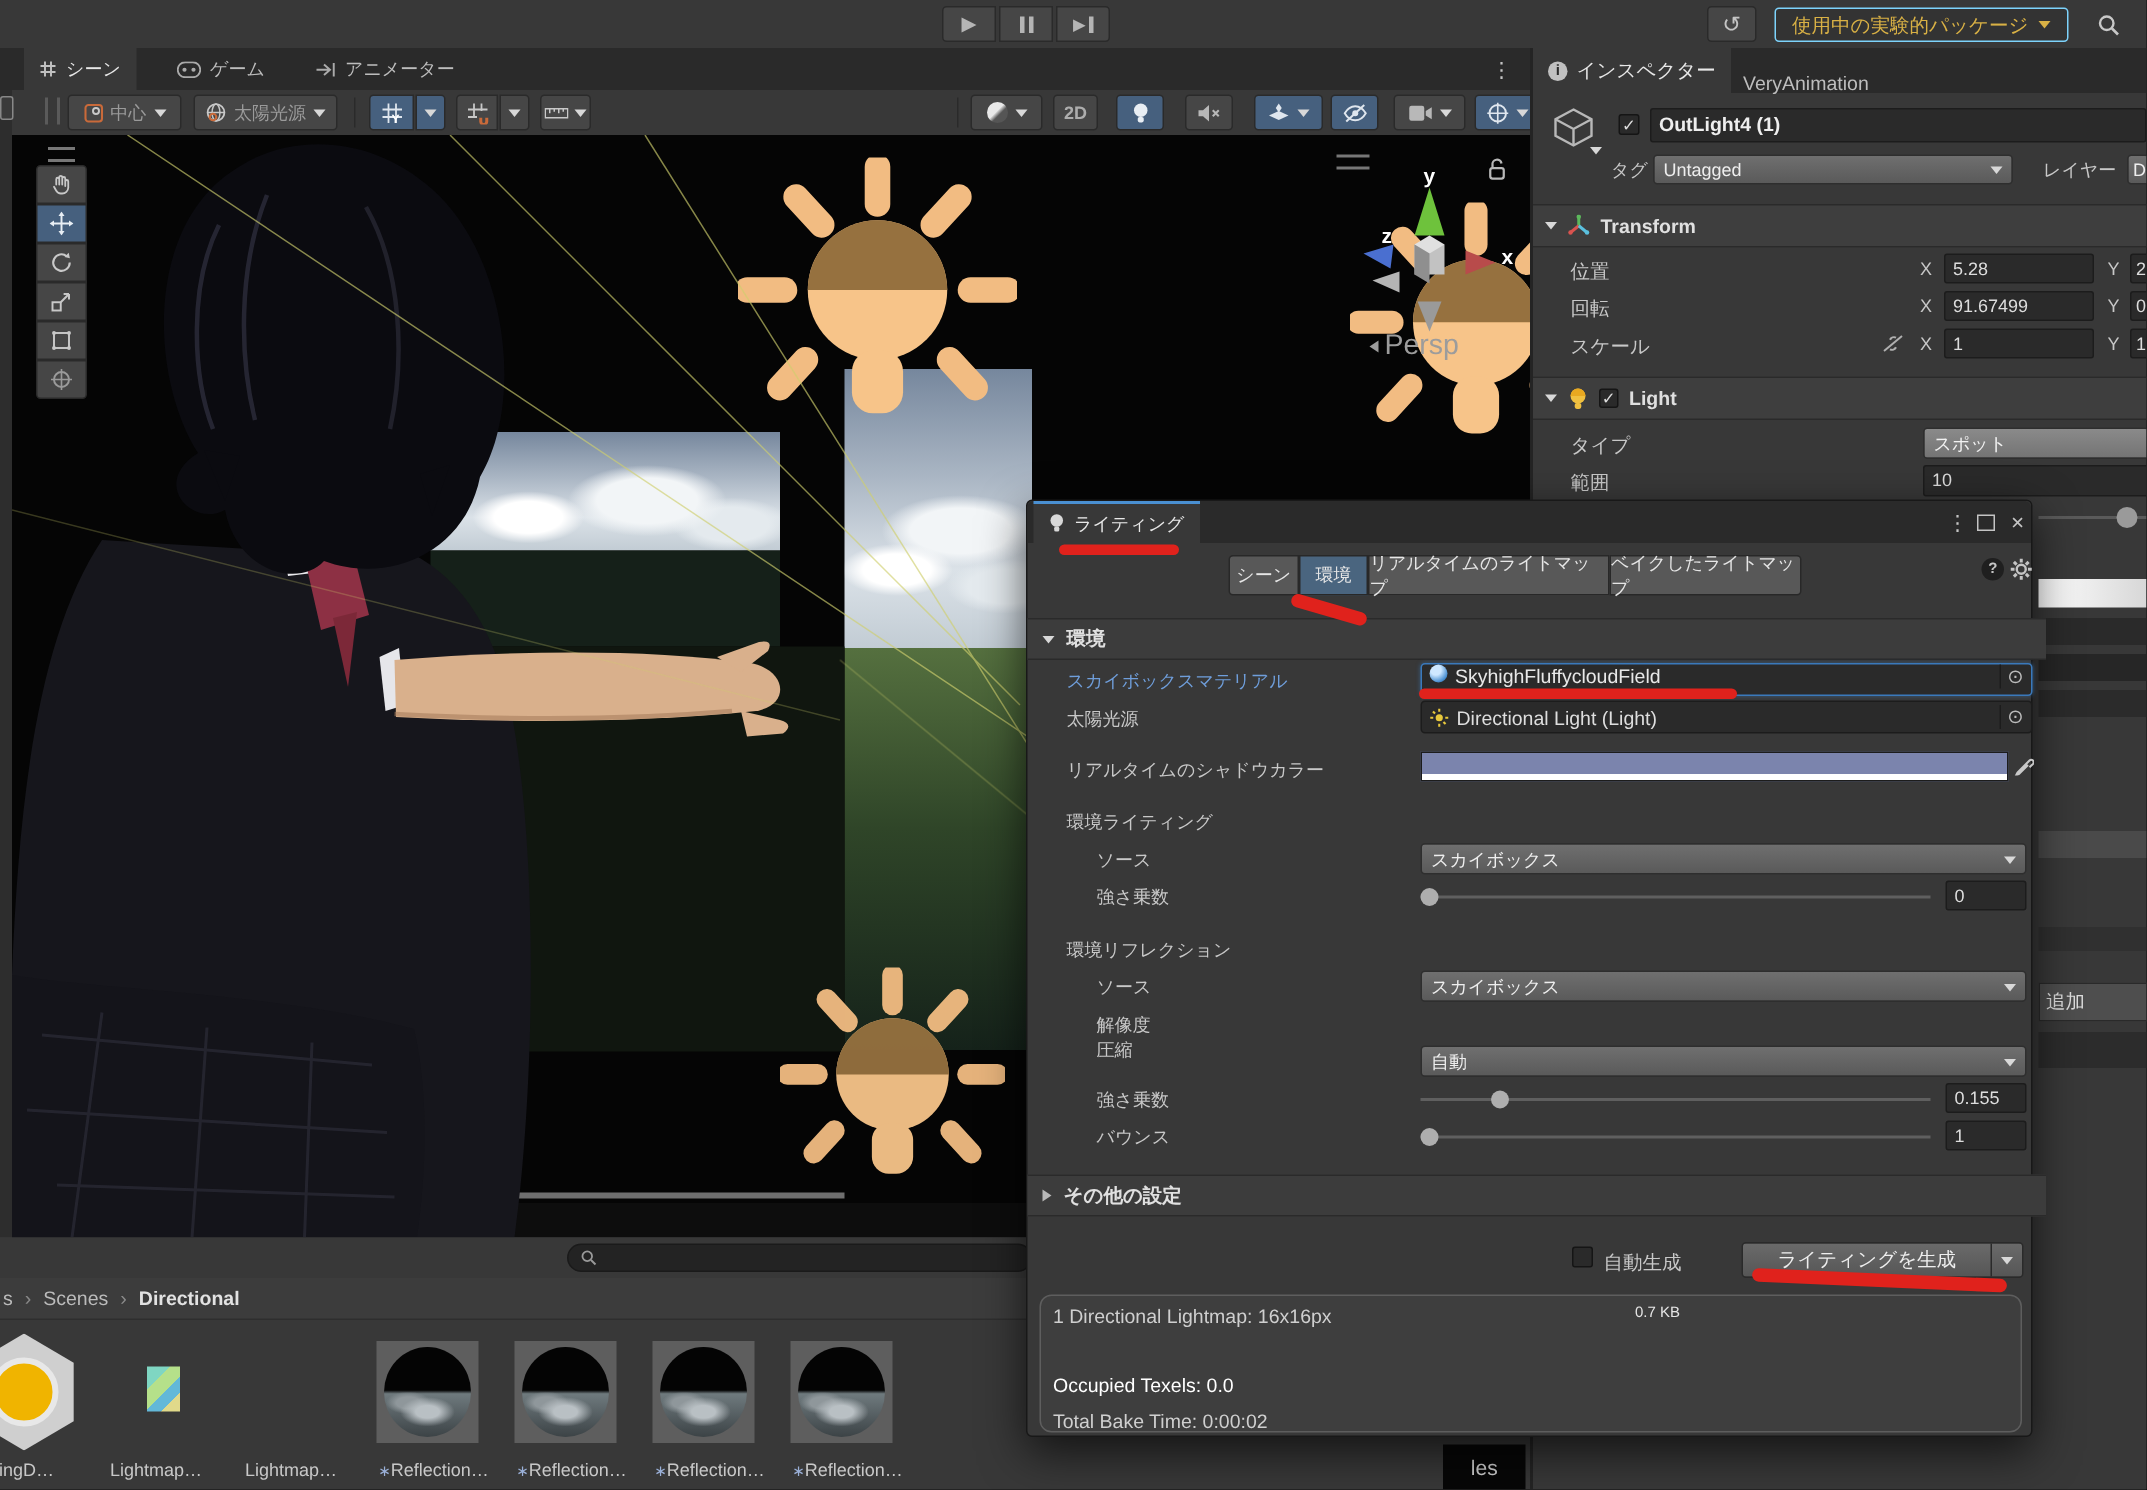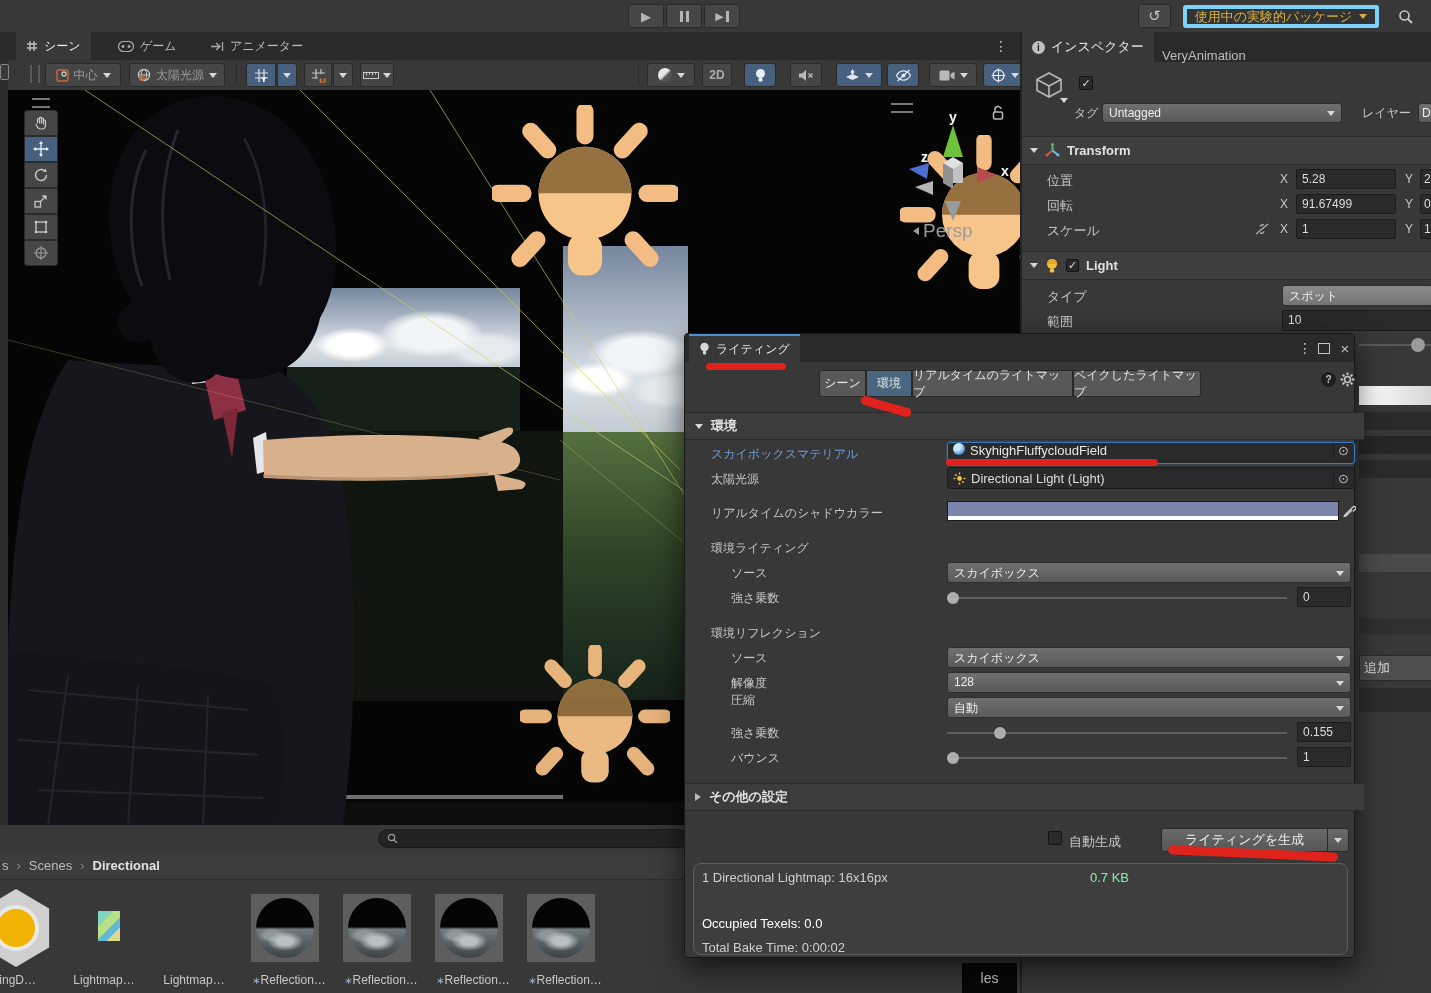--- a/index.html
+++ b/index.html
@@ -58,21 +58,21 @@
           <i style="width:3px;height:11px;background:#b5b5b5;"></i>
           <i style="width:3px;height:11px;background:#b5b5b5;"></i>
         </span>
     </div>
     <div class="btn abs" style="left:704px;top:4px;width:36px;height:24px;border-radius:0 3px 3px 0;">
       <span style="display:flex;align-items:center;gap:2px;color:#b5b5b5;font-size:11px;">▶<i style="width:3px;height:11px;background:#b5b5b5;"></i></span>
     </div>
     <div class="btn abs" style="left:1138px;top:4px;width:33px;height:24px;">
       <span style="font-size:15px;color:#c4c4c4;">↺</span>
     </div>
-    <div class="abs" style="left:1183px;top:5px;width:196px;height:23px;border:4px solid #7dd3fc;border-radius:3px;display:flex;align-items:center;justify-content:center;gap:7px;color:#d9b145;font-size:13px;box-sizing:border-box;background:#333;">
+    <div class="abs" style="left:1183px;top:5px;width:196px;height:23px;border:1px solid #7dd3fc;border-radius:3px;display:flex;align-items:center;justify-content:center;gap:7px;color:#d9b145;font-size:13px;box-sizing:border-box;background:#333;">
       <span>使用中の実験的パッケージ</span>
       <span class="caret-solo" style="border-top-color:#d9b145;"></span>
     </div>
     <div class="abs" style="left:1390px;top:5px;width:32px;height:23px;display:flex;align-items:center;justify-content:center;">
       <svg width="16" height="16" viewBox="0 0 16 16">
           <circle cx="6.5" cy="6.5" r="4.5" fill="none" stroke="#c8c8c8" stroke-width="1.6"></circle>
           <line x1="10" y1="10" x2="14" y2="14" stroke="#c8c8c8" stroke-width="1.8"></line>
         </svg>
     </div>
   </div>
@@ -422,20 +422,23 @@
         <span>VeryAnimation</span>
       </div>
     </div>
 
     <svg width="30" height="30" viewBox="0 0 30 30" style="position:absolute;left:12px;top:38px;">
       <path d="M15 3 L27 9.5 V20.5 L15 27 L3 20.5 V9.5 Z" fill="none" stroke="#b8b8b8" stroke-width="1.6"></path>
       <path d="M3 9.5 L15 16 L27 9.5 M15 16 V27" fill="none" stroke="#b8b8b8" stroke-width="1.6"></path>
     </svg>
     <span class="caret-solo abs" style="left:38px;top:66px;"></span>
     <div class="chk abs" style="left:57px;top:44px;">✓</div>
+    <div class="field abs" style="left:78px;top:40px;width:331px;height:23px;font-weight:bold;font-size:13px;color:#eee;">
+      <span>OutLight4 (1)</span>
+    </div>
     <span class="lbl" style="left:52px;top:73px;">タグ</span>
     <div class="dd" style="left:80px;top:71px;width:240px;height:20px;">
       <span>Untagged</span><span class="caret"></span>
     </div>
     <span class="lbl" style="left:340px;top:73px;">レイヤー</span>
     <div class="dd" style="left:396px;top:71px;width:15px;height:20px;padding:2px 3px;">
       <span>D</span>
     </div>
 
     <div class="hdrbar" style="left:0;top:104px;width:411px;height:27px;gap:7px;padding-left:8px;">
@@ -599,23 +602,20 @@
       <div class="slider-handle" style="left:0;"></div>
     </div>
     <div class="field abs" style="left:612px;top:253px;width:54px;height:20px;"><span>0</span></div>
 
     <span class="lbl" style="left:26px;top:291px;">環境リフレクション</span>
     <span class="lbl" style="left:46px;top:316px;">ソース</span>
     <div class="dd" style="left:262px;top:313px;width:404px;height:21px;">
       <span>スカイボックス</span><span class="caret"></span>
     </div>
     <span class="lbl" style="left:46px;top:341px;">解像度</span>
-    <div class="dd" style="left:262px;top:338px;width:404px;height:21px;">
-      <span>128</span><span class="caret"></span>
-    </div>
     <span class="lbl" style="left:46px;top:358px;">圧縮</span>
     <div class="dd" style="left:262px;top:363px;width:404px;height:21px;">
       <span>自動</span><span class="caret"></span>
     </div>
     <span class="lbl" style="left:46px;top:391px;">強さ乗数</span>
     <div class="slider-track" style="left:262px;top:398px;width:340px;">
       <div class="slider-handle" style="left:47px;"></div>
     </div>
     <div class="field abs" style="left:612px;top:388px;width:54px;height:20px;"><span>0.155</span></div>
     <span class="lbl" style="left:46px;top:416px;">バウンス</span>
@@ -632,21 +632,21 @@
     <div class="chk abs" style="left:363px;top:497px;"></div>
     <span class="lbl" style="left:384px;top:499px;font-size:13px;">自動生成</span>
     <div class="abs" style="left:476px;top:494px;width:188px;height:24px;background:linear-gradient(#6a6a6a,#565656);border:1px solid #2a2a2a;border-radius:3px;display:flex;align-items:center;box-sizing:border-box;">
       <span style="flex:1;text-align:center;color:#eee;font-size:13px;">ライティングを生成</span>
       <span style="width:1px;height:100%;background:#2a2a2a;"></span>
       <span class="caret-solo" style="margin:0 6px;"></span>
     </div>
 
     <div class="abs" style="left:8px;top:529px;width:655px;height:92px;background:#3e3e3e;border:1px solid #5e5e5e;border-radius:8px;box-sizing:border-box;">
       <span class="lbl" style="left:8px;top:6px;font-size:13px;color:#cfcfcf;">1 Directional Lightmap: 16x16px</span>
-      <span class="lbl" style="left:396px;top:6px;font-size:13px;color:#86efac;">0.7 KB</span>
+      <span class="lbl" style="left:396px;top:6px;font-size:10px;color:#e5e5e5;">0.7 KB</span>
       <span class="lbl" style="left:8px;top:52px;font-size:13px;color:#ffffff;">Occupied Texels: 0.0</span>
       <span class="lbl" style="left:8px;top:76px;font-size:13px;color:#cfcfcf;">Total Bake Time: 0:00:02</span>
     </div>
   </div>
 
   <div class="annot" style="left:706px;top:363px;width:80px;height:7px;"></div>
   <div class="annot" style="left:860px;top:402px;width:52px;height:9px;transform:rotate(16deg);"></div>
   <div class="annot" style="left:946px;top:459px;width:212px;height:7px;"></div>
   <div class="annot" style="left:1168px;top:849px;width:170px;height:9px;transform:rotate(2.5deg);border-radius:6px;"></div>
 

